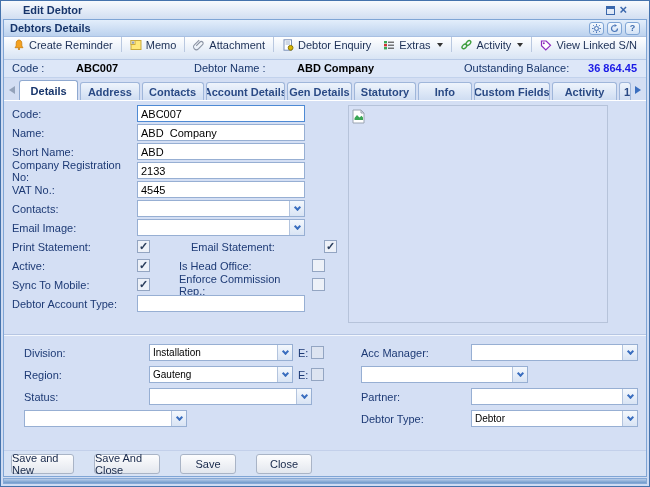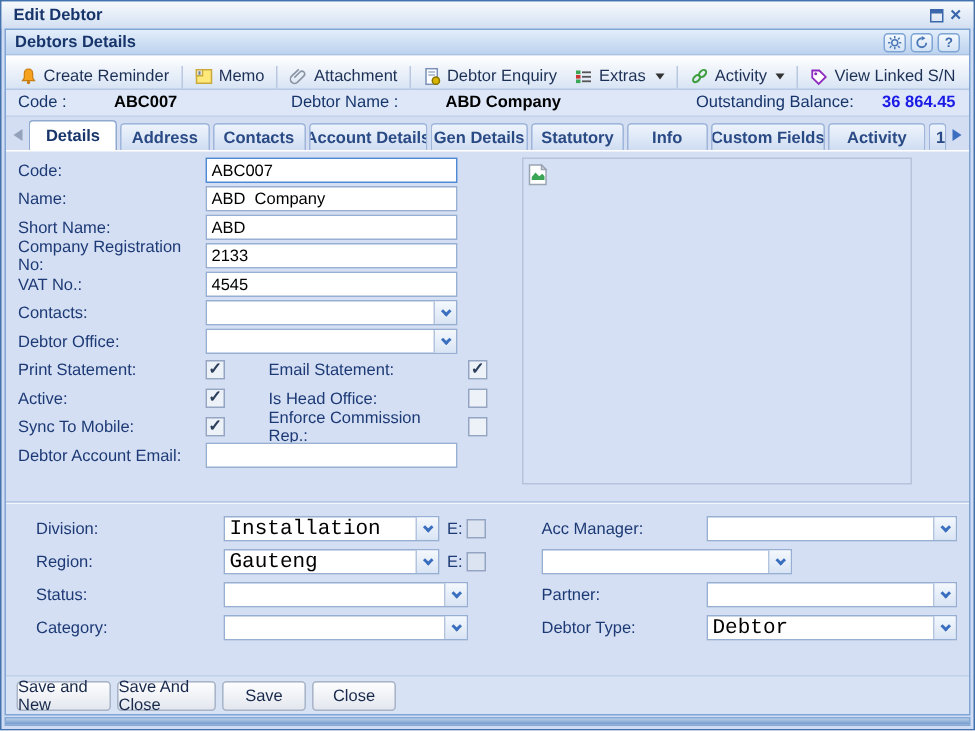--- a/index.html
+++ b/index.html
@@ -5,33 +5,33 @@
   html,body{margin:0;padding:0;background:#fff;}
   *{box-sizing:border-box;}
   .window{
     position:relative;width:650px;height:487px;
     border:1px solid #4472ac;
     background:#cfdcf3;
     font-family:"Liberation Sans",sans-serif;font-size:11px;color:#1d3a75;
     display:flex;flex-direction:column;overflow:hidden;
   }
   
-  .titlebar{height:18px;background:linear-gradient(#f7fafd,#d2dff2);display:flex;align-items:center;padding:0 8px;flex:0 0 auto;}
+  .titlebar{height:18px;background:linear-gradient(#f7fafd,#d2dff2);display:flex;align-items:center;padding:0 22px;flex:0 0 auto;}
   .titlebar .title{font-weight:bold;color:#17356b;}
   .title-btns{margin-left:auto;display:flex;gap:4px;align-items:center;}
   .max-btn{width:9px;height:9px;border:1px solid #3a67ac;border-top-width:3px;cursor:default;}
   .close-btn{color:#3a67ac;font-weight:bold;font-size:13px;line-height:10px;cursor:default;}
   
   .panel{flex:1;margin:0 2px;border:1px solid #7fa5d5;display:flex;flex-direction:column;background:#d3def3;min-height:0;}
   .panel-header{height:17px;background:linear-gradient(#e3eefb,#bcd2ee);border-bottom:1px solid #a9c0e2;display:flex;align-items:center;padding:0 6px;flex:0 0 auto;}
   .panel-header .ptitle{font-weight:bold;color:#17356b;}
   .hbtns{margin-left:auto;display:flex;gap:3px;}
   .hbtn{width:15px;height:13px;border:1px solid #7fa5d5;border-radius:3px;background:linear-gradient(#f4f9fe,#d3e2f5);color:#3f6cae;font-size:9px;font-weight:bold;display:flex;align-items:center;justify-content:center;}
   
-  .toolbar{height:23px;background:linear-gradient(#ffffff,#d8e4f4);border-bottom:1px solid #b7c9e6;display:flex;align-items:flex-end;padding:0 3px;color:#1c2f55;flex:0 0 auto;}
+  .toolbar{height:23px;background:linear-gradient(#ffffff,#d8e4f4);border-bottom:1px solid #b7c9e6;display:flex;align-items:flex-start;padding:0 3px;color:#1c2f55;flex:0 0 auto;}
   .tb-item{display:flex;align-items:center;gap:4px;padding:2px 6px;border-radius:2px;white-space:nowrap;}
   .tb-sep{width:1px;height:15px;background:#b9c8e0;margin:0 2px;flex:0 0 auto;}
   .dd-caret{width:0;height:0;border-left:3px solid transparent;border-right:3px solid transparent;border-top:4px solid #333;margin-left:2px;}
   
   .infobar{height:18px;background:#dde7f8;border-bottom:1px solid #c2d2ec;position:relative;flex:0 0 auto;}
   .infobar span{position:absolute;top:2px;white-space:nowrap;}
   .ib-lbl{color:#17356b;}
   .ib-val{color:#000;font-weight:bold;}
   .ib-bal{color:#1a1ae6;font-weight:bold;}
   
@@ -44,41 +44,41 @@
   .tab.partial{width:12px;flex:0 0 auto;justify-content:flex-start;padding-left:4px;margin-right:0;}
   
   .content{flex:1;display:flex;flex-direction:column;background:#d4dff4;border-top:1px solid #fff;min-height:0;}
   .upper{position:relative;padding-top:4px;height:233px;flex:0 0 auto;}
   .frow{display:flex;align-items:center;height:17px;margin:0 0 2px 8px;}
   .lbl{width:125px;color:#1d3a75;flex:0 0 auto;}
   .lbl2{width:119px;margin-left:21px;color:#1d3a75;flex:0 0 auto;}
   .tin{width:168px;height:17px;border:1px solid #97afd3;font-family:"Liberation Sans",sans-serif;font-size:11px;padding:0 3px;background:#fff;color:#000;}
   .tin.focused{border-color:#4e8ad4;}
   .combo{display:flex;height:17px;border:1px solid #97afd3;background:#fff;align-items:stretch;width:168px;}
-  .combo input{flex:1;min-width:0;border:none;outline:none;padding:0 3px;font-family:Liberation Mono, monospace;font-size:14px;background:transparent;color:#000;}
+  .combo input{flex:1;min-width:0;border:none;outline:none;padding:0 3px;font-family:Liberation Sans, sans-serif;font-size:10px;background:transparent;color:#000;}
   .combo .cbtn{width:15px;background:linear-gradient(#f4f8fd,#d9e4f4);border-left:1px solid #b3c4de;display:flex;align-items:center;justify-content:center;flex:0 0 auto;}
   .chev{width:5px;height:5px;border-right:2px solid #3a6ebf;border-bottom:2px solid #3a6ebf;transform:rotate(45deg);margin-top:-3px;}
   .checkbox{width:13px;height:13px;border:1px solid #93a5c2;background:#edf1f8;font-size:11px;line-height:11px;text-align:center;color:#2b3e5c;flex:0 0 auto;}
   .checkbox.checked::after{content:"\2713";font-weight:bold;}
   .cb-slot{width:34px;display:flex;flex:0 0 auto;}
   .image-box{position:absolute;left:344px;top:4px;width:260px;height:218px;border:1px solid #b6c3da;background:#d6e0f5;}
   .broken-img{position:absolute;left:3px;top:3px;}
   
   .lower{flex:1;border-top:1px solid #b6c6e3;box-shadow:inset 0 1px 0 #f3f7fd;display:flex;padding-top:9px;min-height:0;}
   .lower-left{width:337px;flex:0 0 auto;margin-left:12px;}
   .lower-right{flex:1;}
   .frow2{display:flex;align-items:center;height:17px;margin:0 0 5px 8px;}
   .lblr{width:110px;color:#1d3a75;flex:0 0 auto;}
   .combo.w-short{width:144px;}
   .combo.w-med{width:163px;}
   .combo.w-right{width:167px;}
   .e-lbl{margin-left:5px;color:#1d3a75;}
   .e-cb{margin-left:3px;background:#dde4f1;}
   
-  .footer{height:26px;background:#d7e2f4;border-top:1px solid #c3d0ea;display:flex;align-items:center;gap:4px;padding-left:7px;flex:0 0 auto;}
+  .footer{height:26px;background:#d7e2f4;border-top:1px solid #c3d0ea;display:flex;align-items:center;gap:20px;padding-left:7px;flex:0 0 auto;}
   .fbtn{height:20px;border:1px solid #a9b4c6;border-radius:3px;background:linear-gradient(#fdfdfe,#e3e7ee);color:#17284a;display:flex;align-items:center;justify-content:center;}
   .fbtn.w1{width:63px}.fbtn.w2{width:66px}.fbtn.w3{width:56px}.fbtn.w4{width:56px}
   .bottom-strip{height:6px;margin:1px 2px 2px;background:linear-gradient(#b7cce9,#6f99ca);border:1px solid #86a9d6;flex:0 0 auto;}
   svg{display:block;}
 </style>
 </head>
 <body>
 
 <div class="window">
 
@@ -244,54 +244,54 @@
         <div class="frow">
           <span class="lbl">Contacts:</span>
           <span class="combo">
             <input value="" style="">
             <span class="cbtn">
                 <span class="chev"></span>
               </span>
           </span>
         </div>
         <div class="frow">
-          <span class="lbl">Debtor Office:</span>
+          <span class="lbl">Email Image:</span>
           <span class="combo">
             <input value="" style="">
             <span class="cbtn">
                 <span class="chev"></span>
               </span>
           </span>
         </div>
         <div class="frow">
           <span class="lbl">Print Statement:</span>
           <span class="cb-slot">
               <span class="checkbox checked"></span>
             </span>
-          <span class="lbl2" style="margin-left:8px">Email Statement:</span>
+          <span class="lbl2" style="margin-left:20px">Email Statement:</span>
           <span class="checkbox checked" style="margin-left:14px"></span>
         </div>
         <div class="frow">
           <span class="lbl">Active:</span>
           <span class="cb-slot">
               <span class="checkbox checked"></span>
             </span>
           <span class="lbl2" style="margin-left:8px">Is Head Office:</span>
           <span class="checkbox" style="margin-left:14px"></span>
         </div>
         <div class="frow">
           <span class="lbl">Sync To Mobile:</span>
           <span class="cb-slot">
               <span class="checkbox checked"></span>
             </span>
           <span class="lbl2" style="margin-left:8px">Enforce Commission Rep.:</span>
           <span class="checkbox" style="margin-left:14px"></span>
         </div>
         <div class="frow">
-          <span class="lbl">Debtor Account Email:</span>
+          <span class="lbl">Debtor Account Type:</span>
           <input class="tin" value="" style="">
         </div>
 
         <div class="image-box">
           <svg class="broken-img" width="13" height="15" viewBox="0 0 13 15">
             <path d="M1 1 L9 1 L12 4 L12 14 L1 14 Z" fill="#fff" stroke="#9aa4b2"></path>
             <path d="M9 1 L9 4 L12 4 Z" fill="#dfe4ea" stroke="#9aa4b2"></path>
             <path d="M2.5 9 L5 6 L7.5 8.5 L9.5 6.8 L11 8.5 L11 11 L2.5 11 Z" fill="#3aa655"></path>
           </svg>
         </div>
@@ -324,21 +324,20 @@
           <div class="frow2">
             <span class="lbl">Status:</span>
             <span class="combo w-med">
               <input value="" style="">
               <span class="cbtn">
                   <span class="chev"></span>
                 </span>
             </span>
           </div>
           <div class="frow2">
-            <span class="lbl">Category:</span>
             <span class="combo w-med">
               <input value="" style="">
               <span class="cbtn">
                   <span class="chev"></span>
                 </span>
             </span>
           </div>
         </div>
         <div class="lower-right">
           <div class="frow2">

